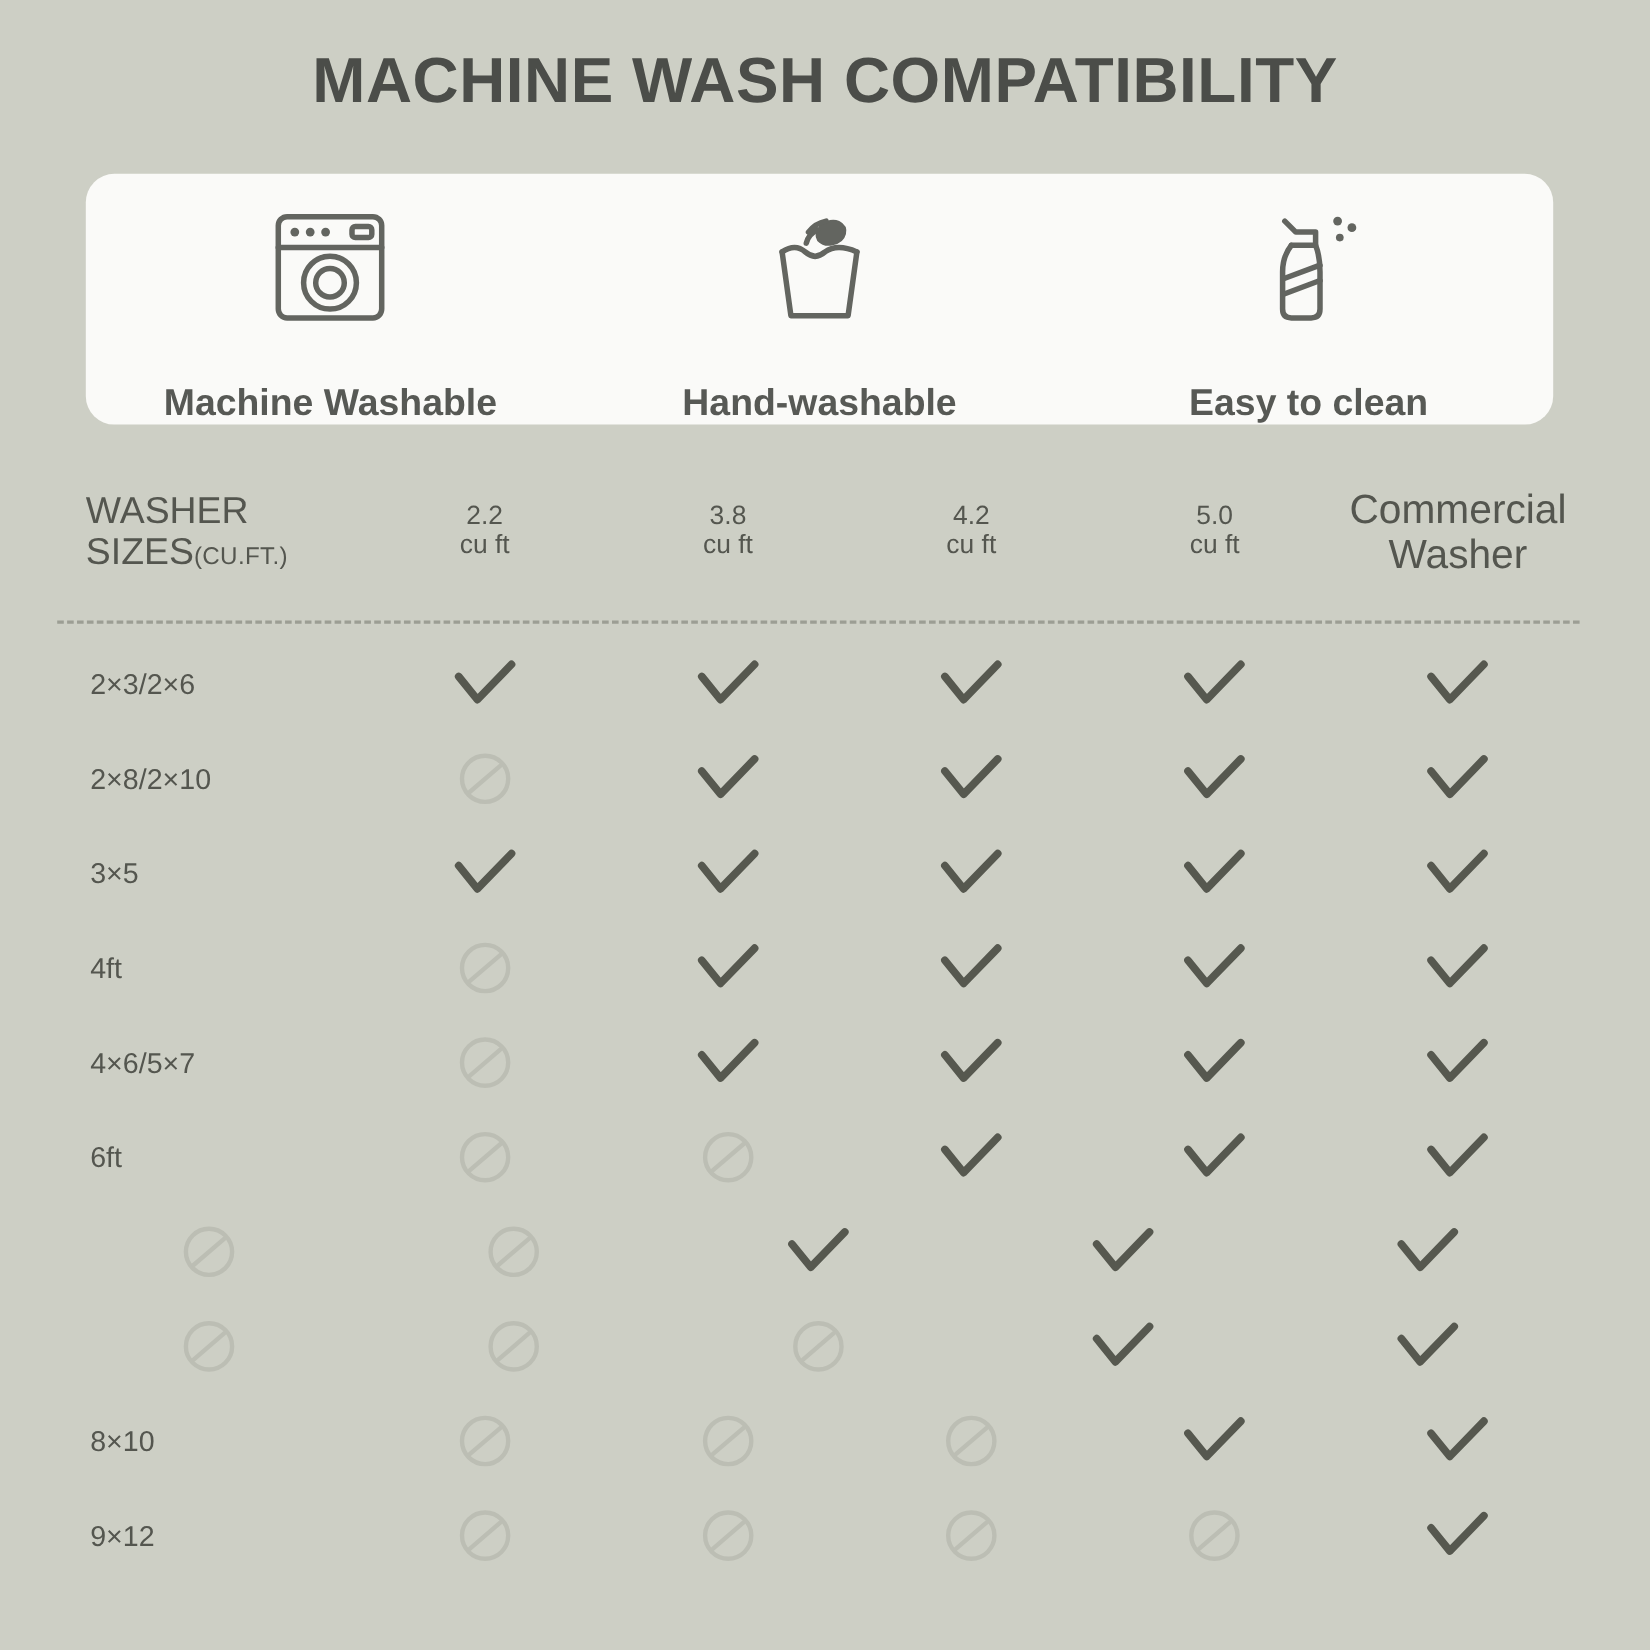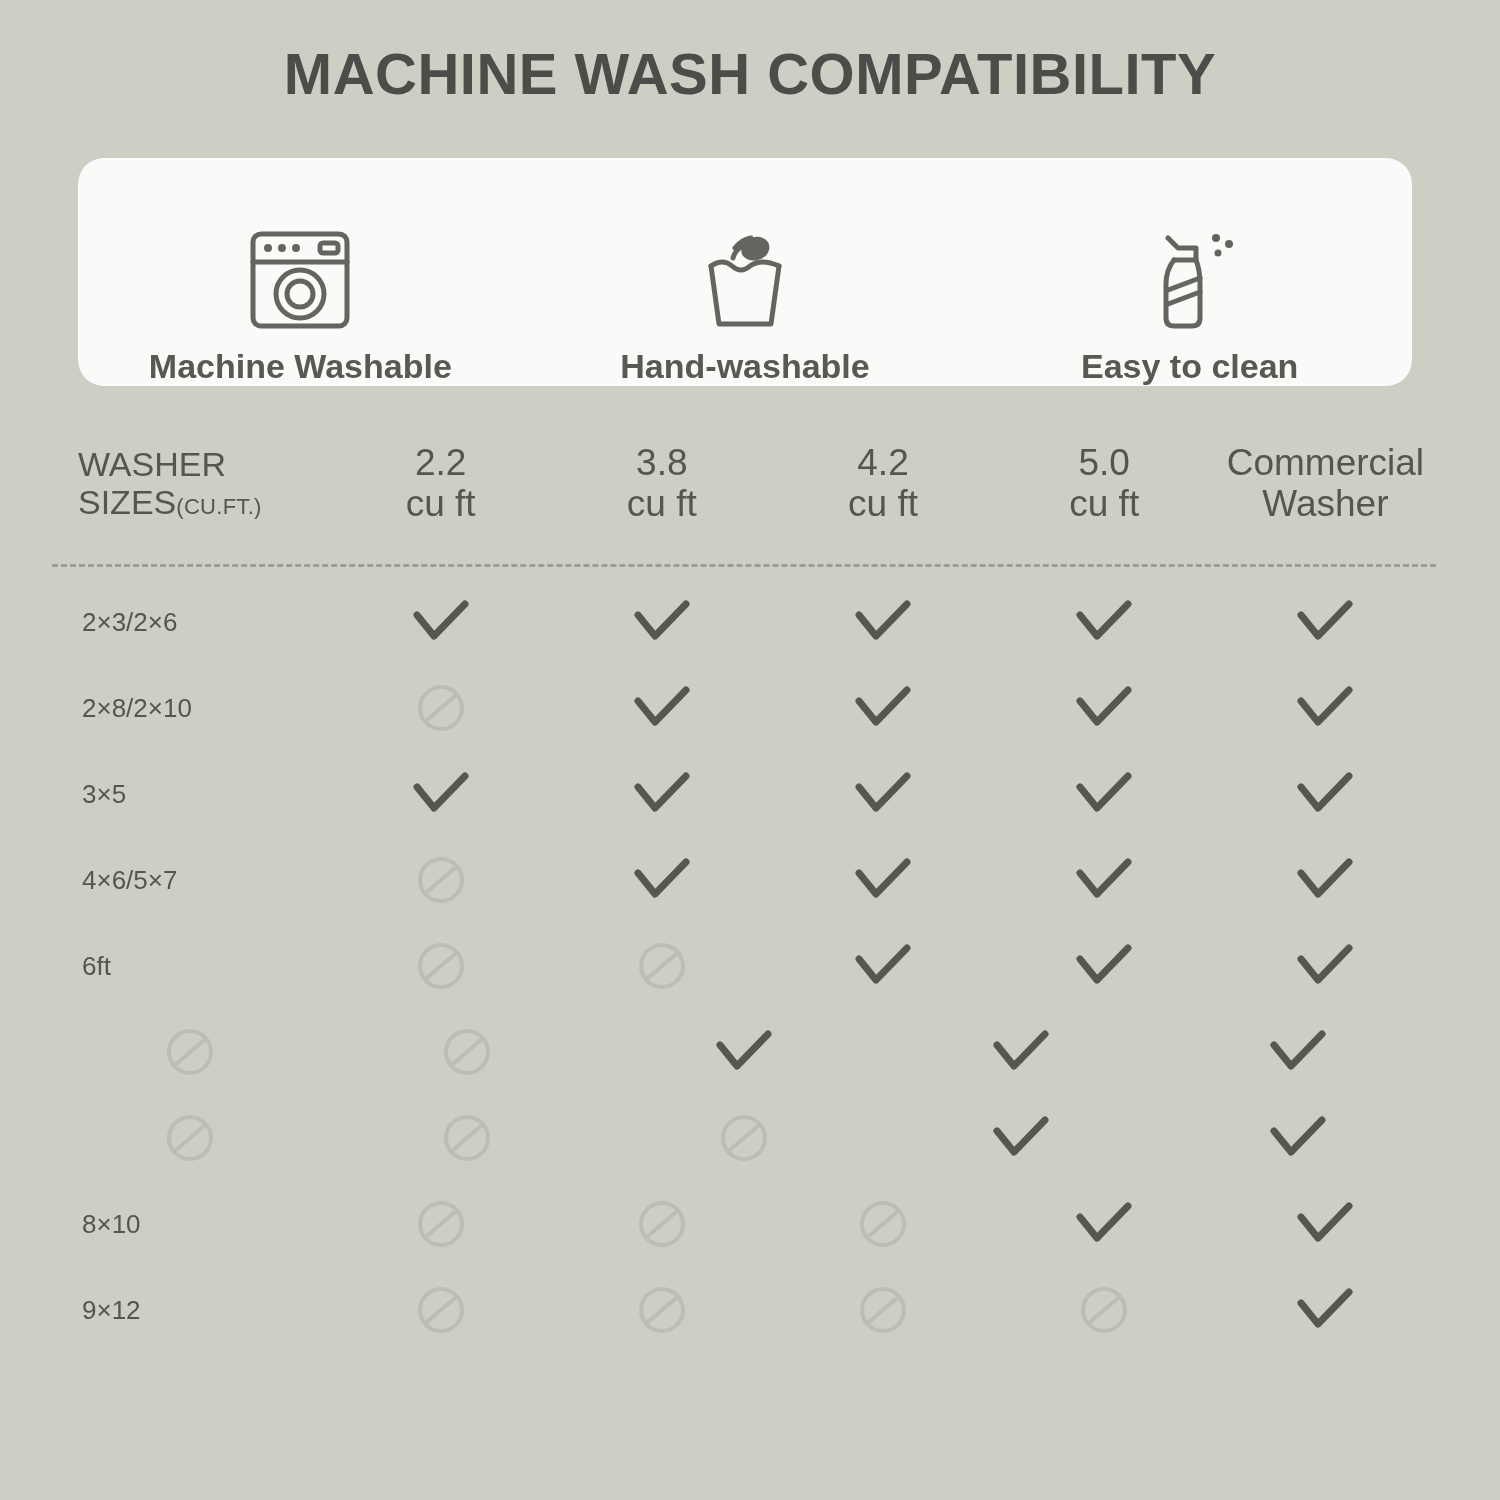--- a/index.html
+++ b/index.html
@@ -45,21 +45,21 @@
     background: #fafaf8;
     border-radius: 26px;
     display: flex;
     align-items: stretch;
   }
   .feature {
     flex: 1 1 0;
     display: flex;
     flex-direction: column;
     align-items: center;
-    justify-content: flex-end;
+    justify-content: space-between;
     padding-top: 26px;
   }
   .feature-icon {
     height: 118px;
     display: flex;
     align-items: center;
     justify-content: center;
   }
   .feature-label {
     margin-top: 8px;
@@ -90,21 +90,21 @@
     line-height: 1.12;
     color: #54564f;
   }
   .col-label .sub {
     font-size: 22px;
     letter-spacing: 0.3px;
   }
   .col {
     flex: 1 1 0;
     text-align: center;
-    font-size: 37px;
+    font-size: 24px;
     line-height: 1.12;
     color: #54564f;
     white-space: nowrap;
   }
   .col .num { display: block; }
   .col .unit { display: block; }
   .col.commercial { font-size: 37px; }
 
   .divider {
     margin-top: 16px;
@@ -321,20 +321,49 @@
               <path d="M6 16 L23 37 L54 5" fill="none" stroke="#56584f" stroke-width="7" stroke-linecap="round" stroke-linejoin="round"></path>
             </svg>
           </div>
           <div class="cell">
             <svg class="check" viewBox="0 0 60 46">
               <path d="M6 16 L23 37 L54 5" fill="none" stroke="#56584f" stroke-width="7" stroke-linecap="round" stroke-linejoin="round"></path>
             </svg>
           </div>
         </div>
         <div class="row">
+          <div class="row-label">4ft</div>
+          <div class="cell">
+            <svg class="no" viewBox="0 0 50 50">
+              <circle cx="25" cy="25" r="21" fill="none" stroke="#bcbeb4" stroke-width="4"></circle>
+              <line x1="11" y1="37" x2="39" y2="13" stroke="#bcbeb4" stroke-width="4" stroke-linecap="round"></line>
+            </svg>
+          </div>
+          <div class="cell">
+            <svg class="check" viewBox="0 0 60 46">
+              <path d="M6 16 L23 37 L54 5" fill="none" stroke="#56584f" stroke-width="7" stroke-linecap="round" stroke-linejoin="round"></path>
+            </svg>
+          </div>
+          <div class="cell">
+            <svg class="check" viewBox="0 0 60 46">
+              <path d="M6 16 L23 37 L54 5" fill="none" stroke="#56584f" stroke-width="7" stroke-linecap="round" stroke-linejoin="round"></path>
+            </svg>
+          </div>
+          <div class="cell">
+            <svg class="check" viewBox="0 0 60 46">
+              <path d="M6 16 L23 37 L54 5" fill="none" stroke="#56584f" stroke-width="7" stroke-linecap="round" stroke-linejoin="round"></path>
+            </svg>
+          </div>
+          <div class="cell">
+            <svg class="check" viewBox="0 0 60 46">
+              <path d="M6 16 L23 37 L54 5" fill="none" stroke="#56584f" stroke-width="7" stroke-linecap="round" stroke-linejoin="round"></path>
+            </svg>
+          </div>
+        </div>
+        <div class="row">
           <div class="row-label">4×6/5×7</div>
           <div class="cell">
             <svg class="no" viewBox="0 0 50 50">
               <circle cx="25" cy="25" r="21" fill="none" stroke="#bcbeb4" stroke-width="4"></circle>
               <line x1="11" y1="37" x2="39" y2="13" stroke="#bcbeb4" stroke-width="4" stroke-linecap="round"></line>
             </svg>
           </div>
           <div class="cell">
             <svg class="check" viewBox="0 0 60 46">
               <path d="M6 16 L23 37 L54 5" fill="none" stroke="#56584f" stroke-width="7" stroke-linecap="round" stroke-linejoin="round"></path>

